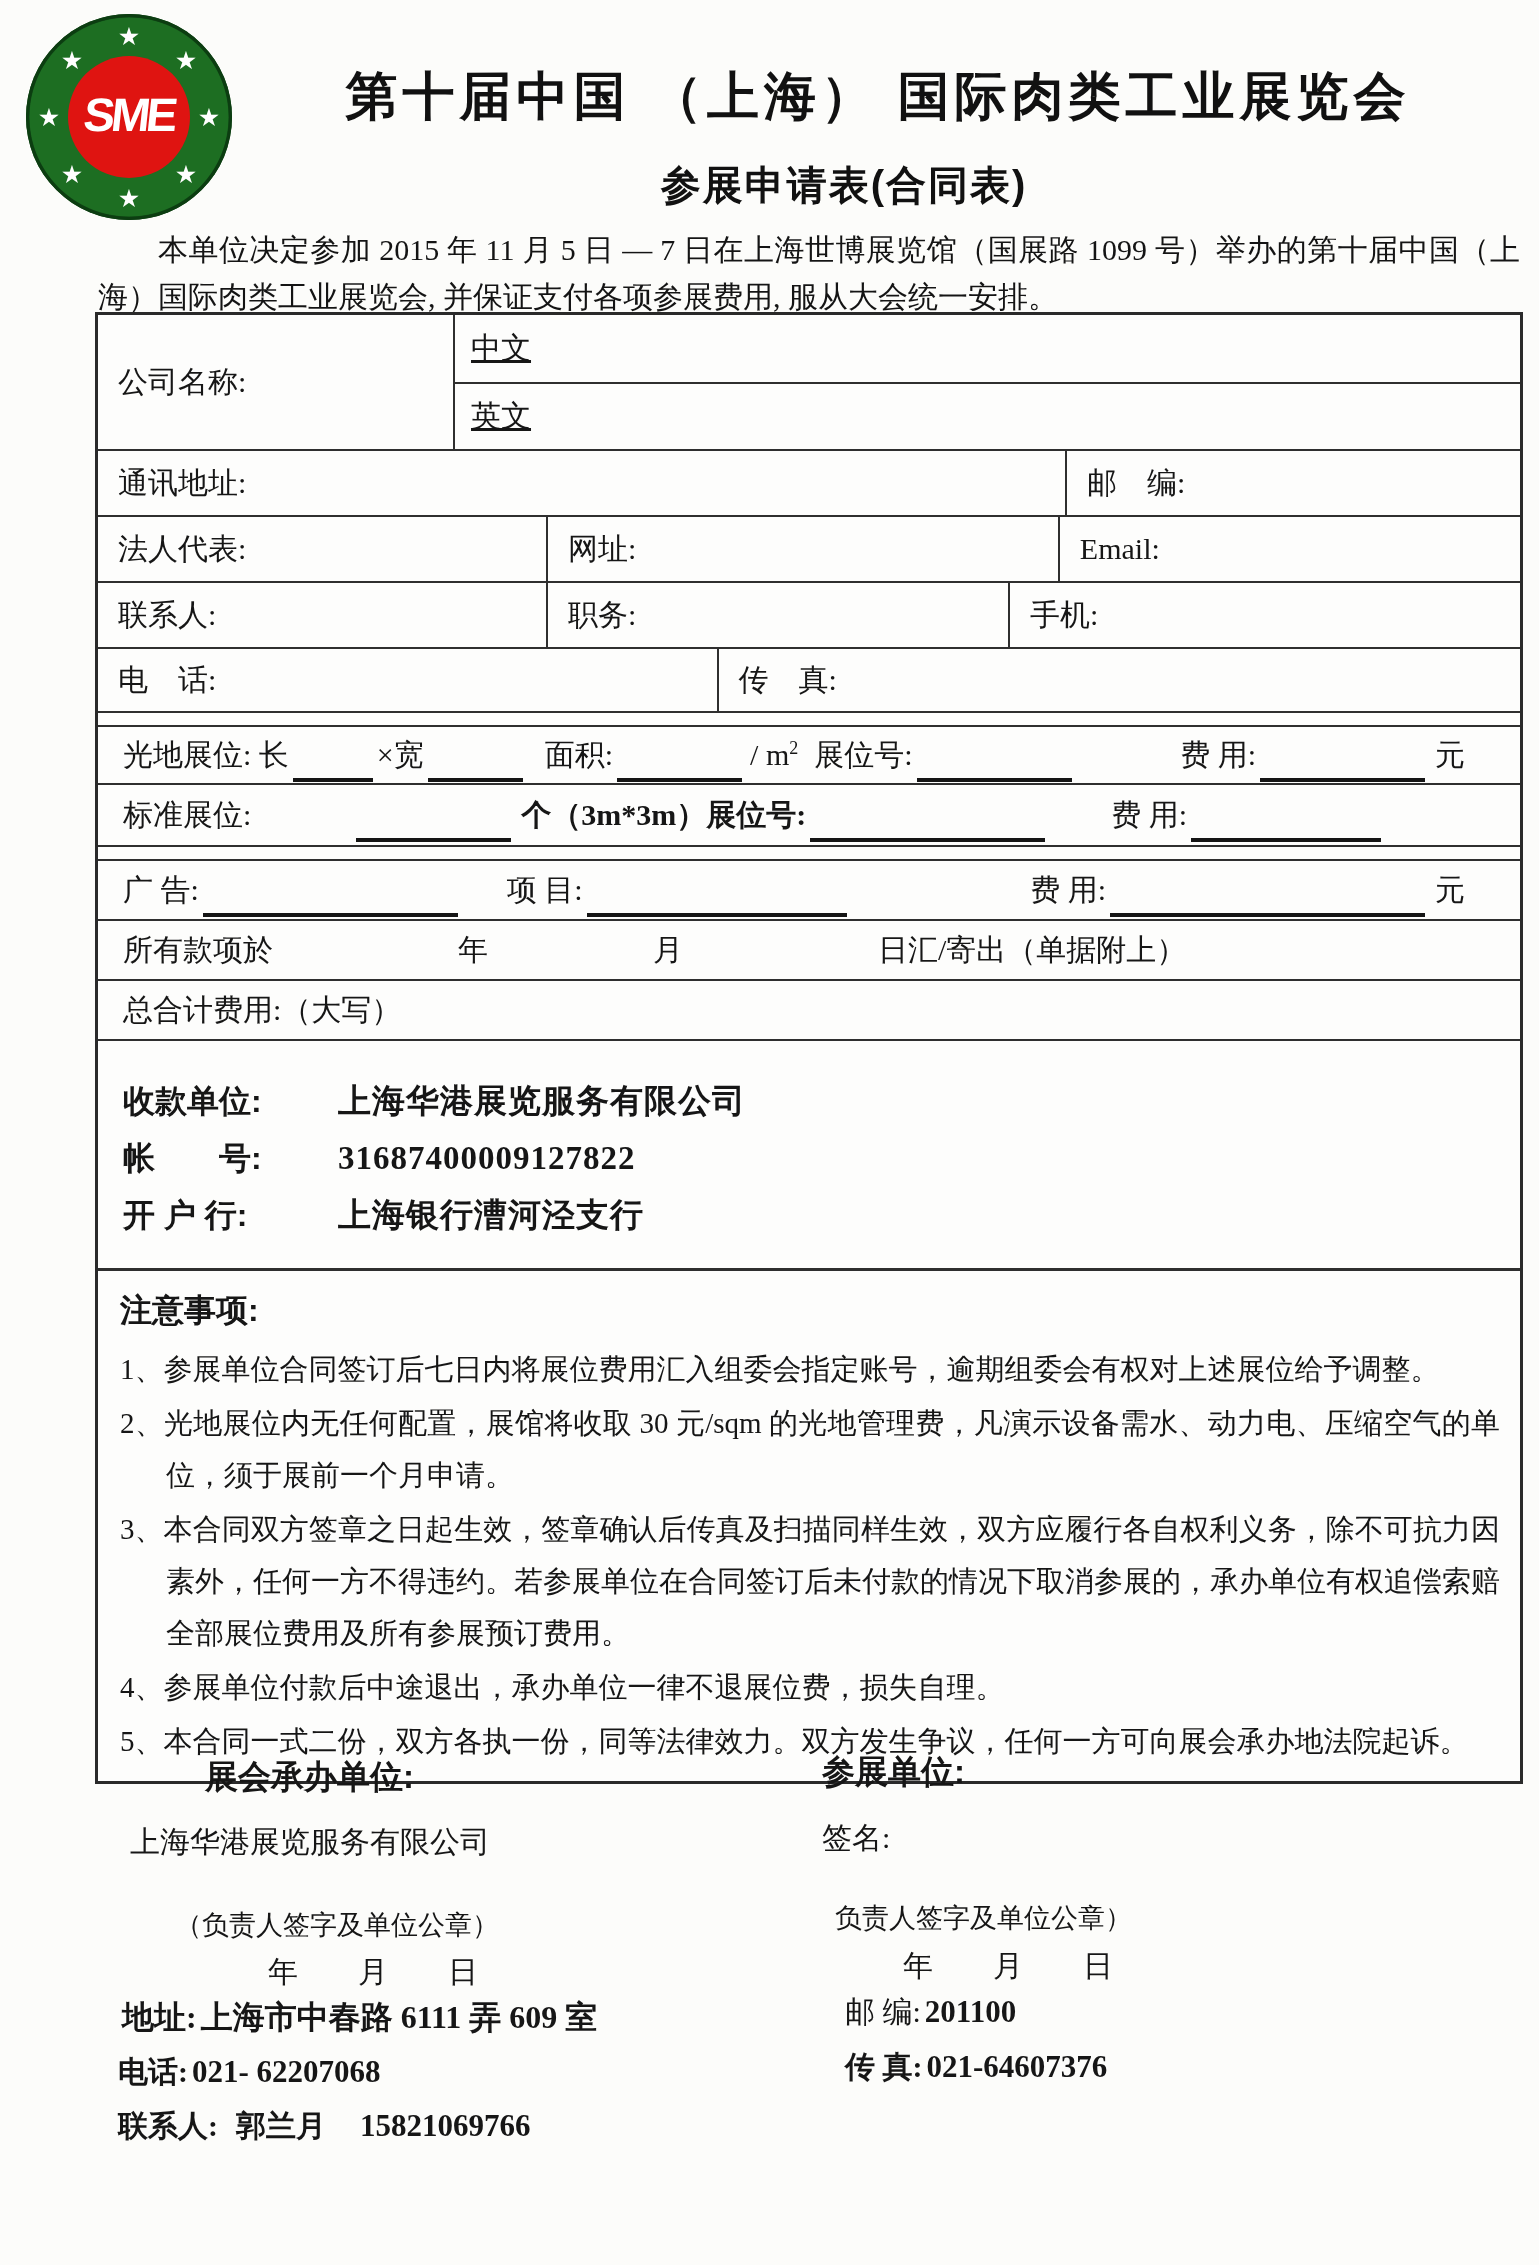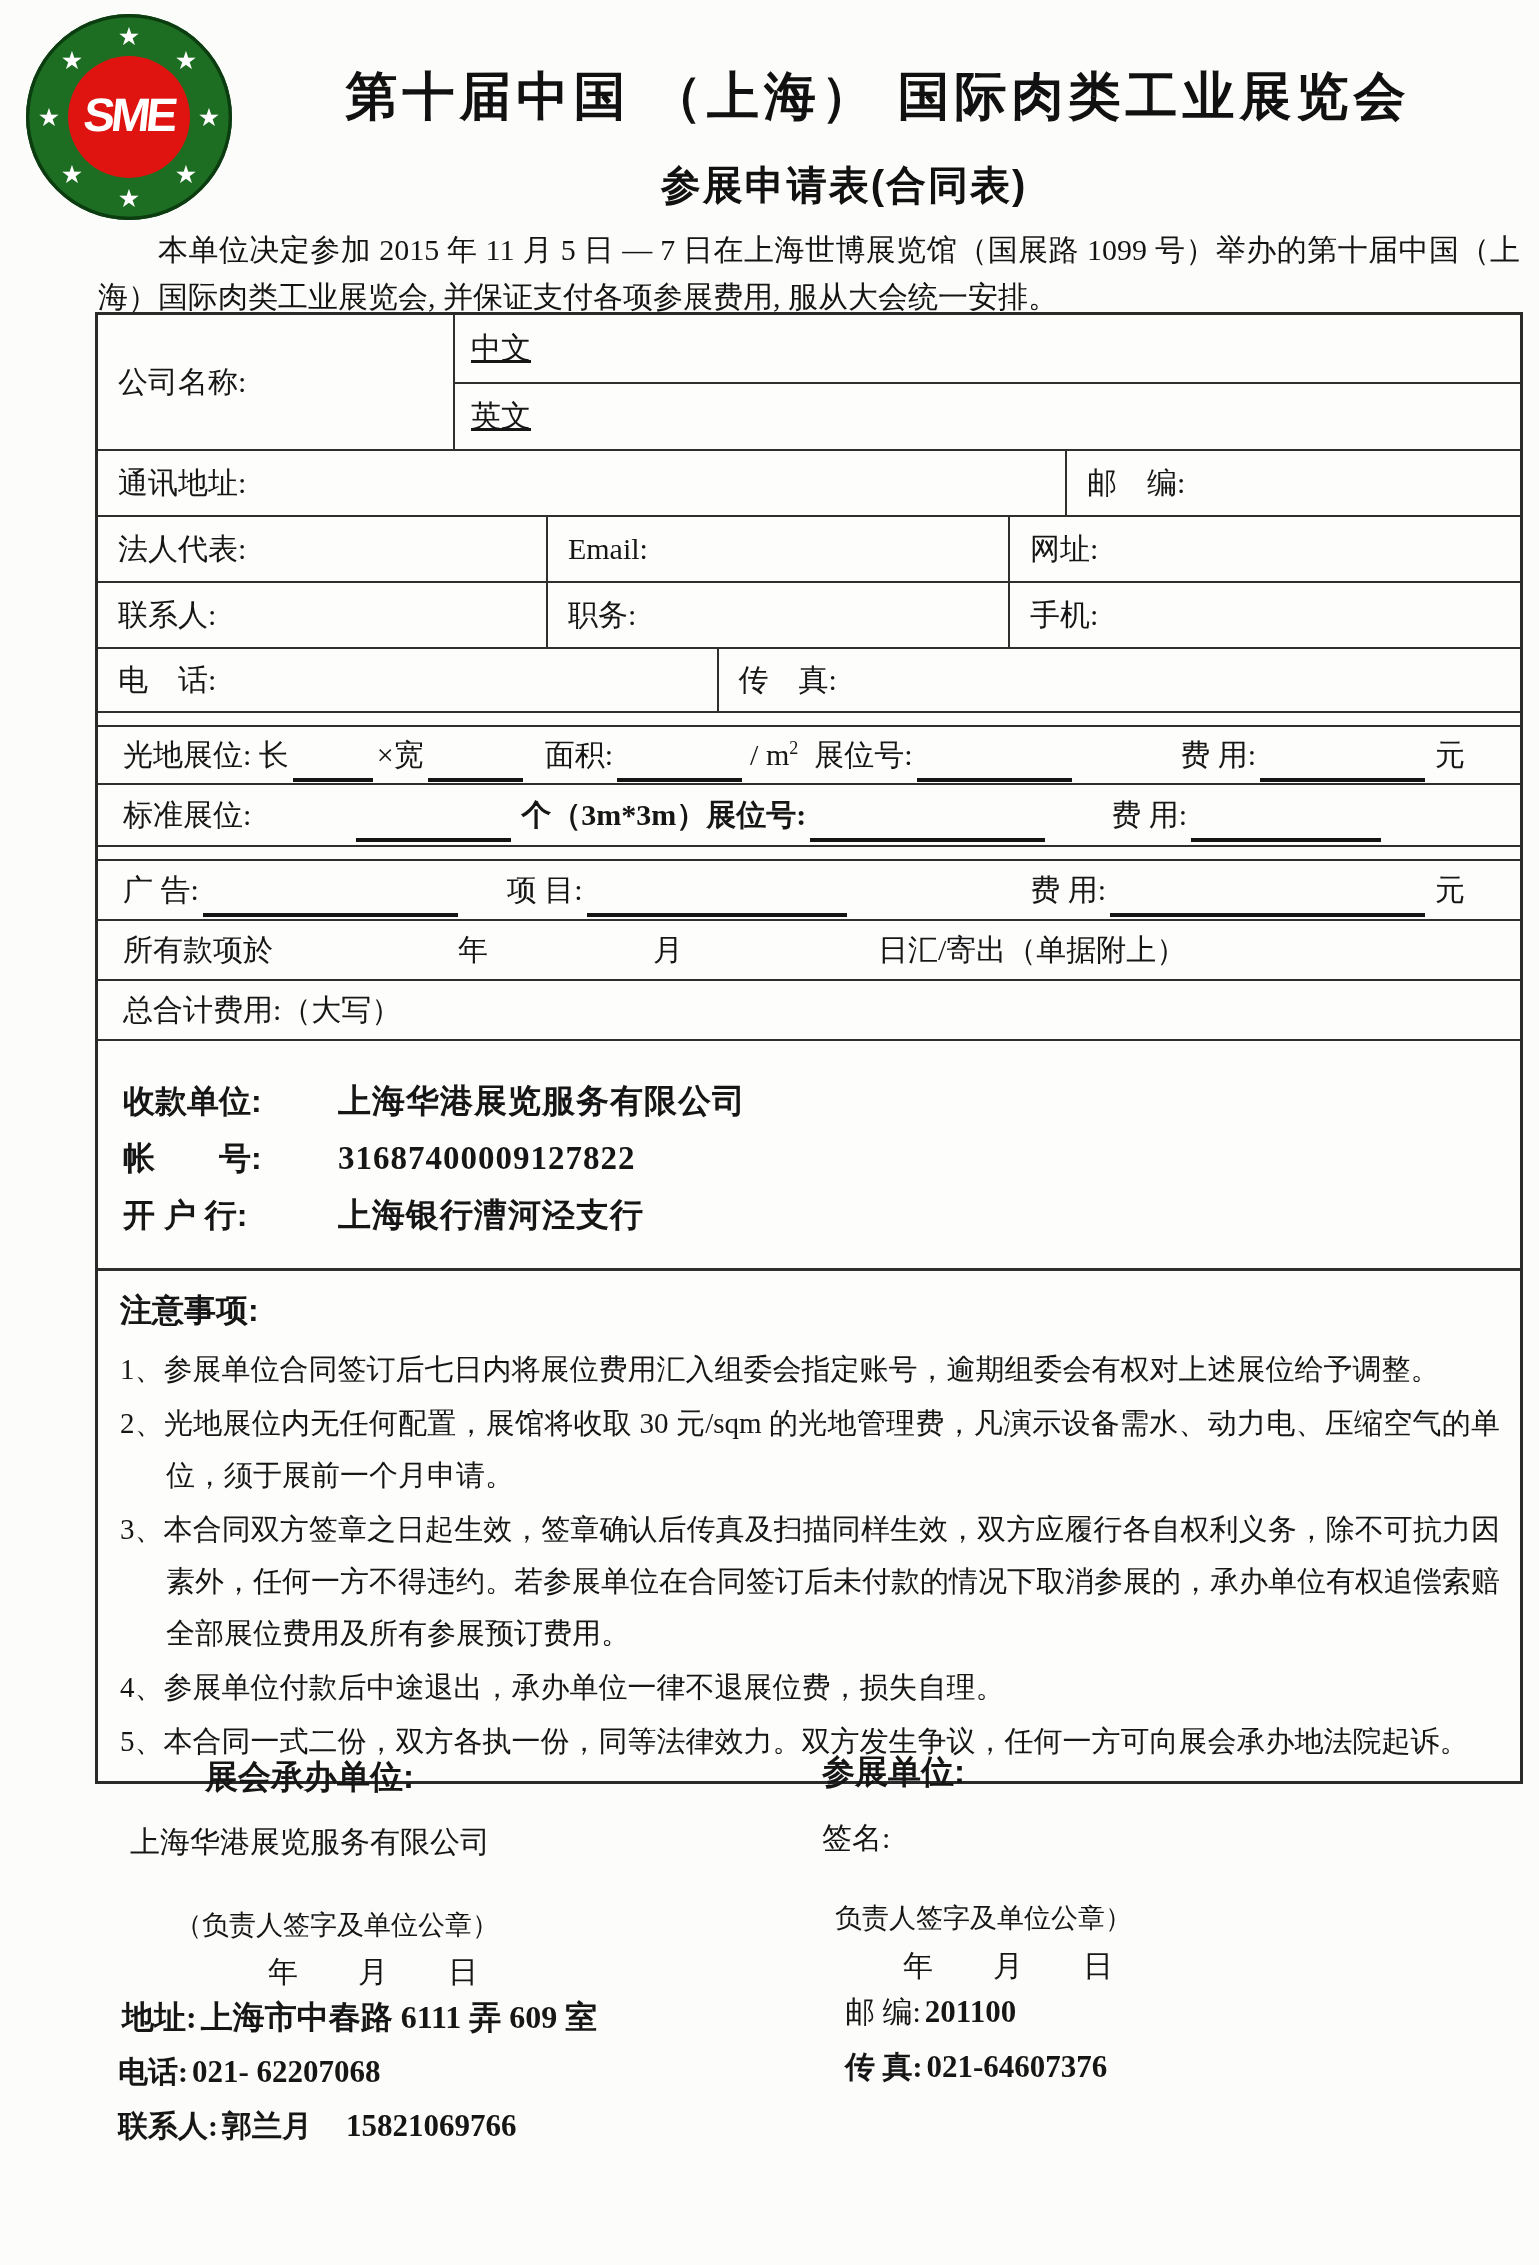--- a/index.html
+++ b/index.html
@@ -111,22 +111,22 @@
       </div>
     </div>
 
     <div class="row r-addr">
       <div class="cell c1">通讯地址:</div>
       <div class="cell c2 bl">邮　编:</div>
     </div>
 
     <div class="row r-legal">
       <div class="cell c1">法人代表:</div>
+      <div class="cell c3 bl">网址:</div>
       <div class="cell c2 bl">Email:</div>
-      <div class="cell c3 bl">网址:</div>
     </div>
 
     <div class="row r-contact">
       <div class="cell c1">联系人:</div>
       <div class="cell c2 bl">职务:</div>
       <div class="cell c3 bl">手机:</div>
     </div>
 
     <div class="row r-tel">
       <div class="cell c1">电　话:</div>
@@ -233,18 +233,18 @@
       <span class="flabel">电话:</span>
       <span class="fval">021- 62207068</span>
     </div>
     <div class="fitem" style="left:845px;top:307px">
       <span class="flabel">传 真:</span>
       <span class="fval">021-64607376</span>
     </div>
 
     <div class="fitem" style="left:118px;top:366px">
       <span class="flabel">联系人:</span>
-      <span class="flabel" style="">郭兰月</span>
+      <span class="flabel" style="margin-left:14px">郭兰月</span>
       <span class="fval" style="margin-left:30px">15821069766</span>
     </div>
   </div>
 
 </div>
 
 </body></html>

